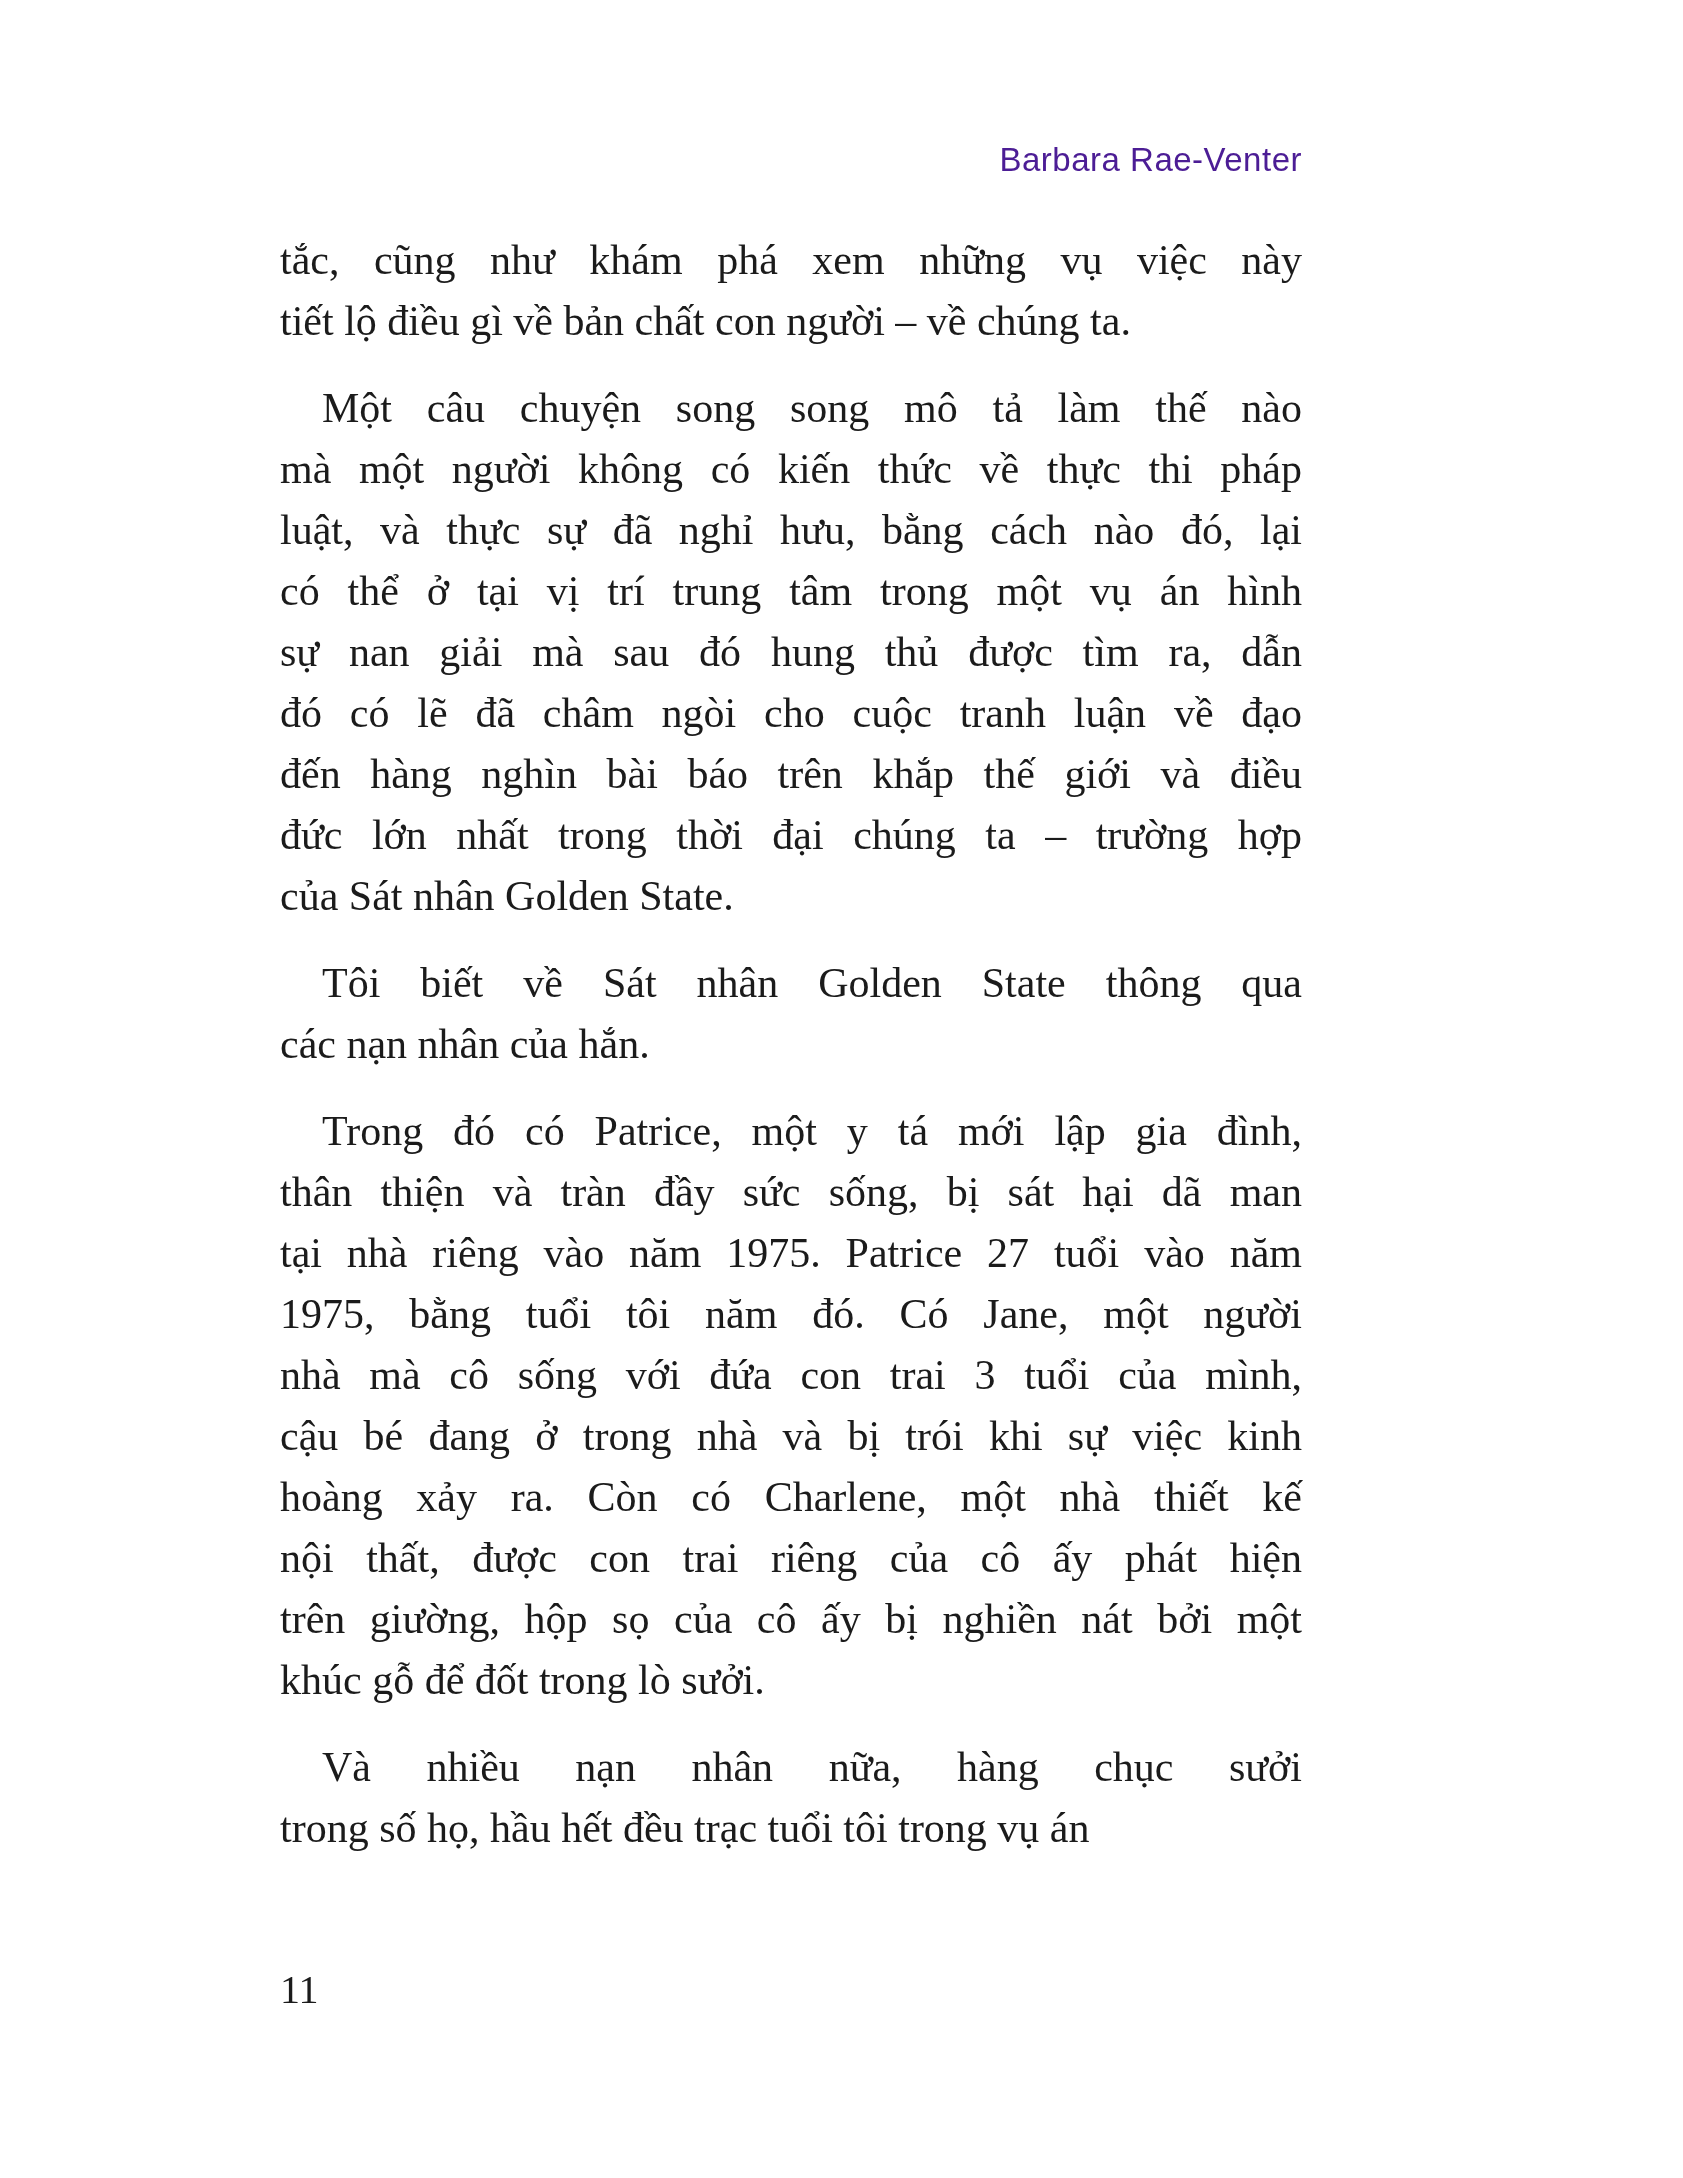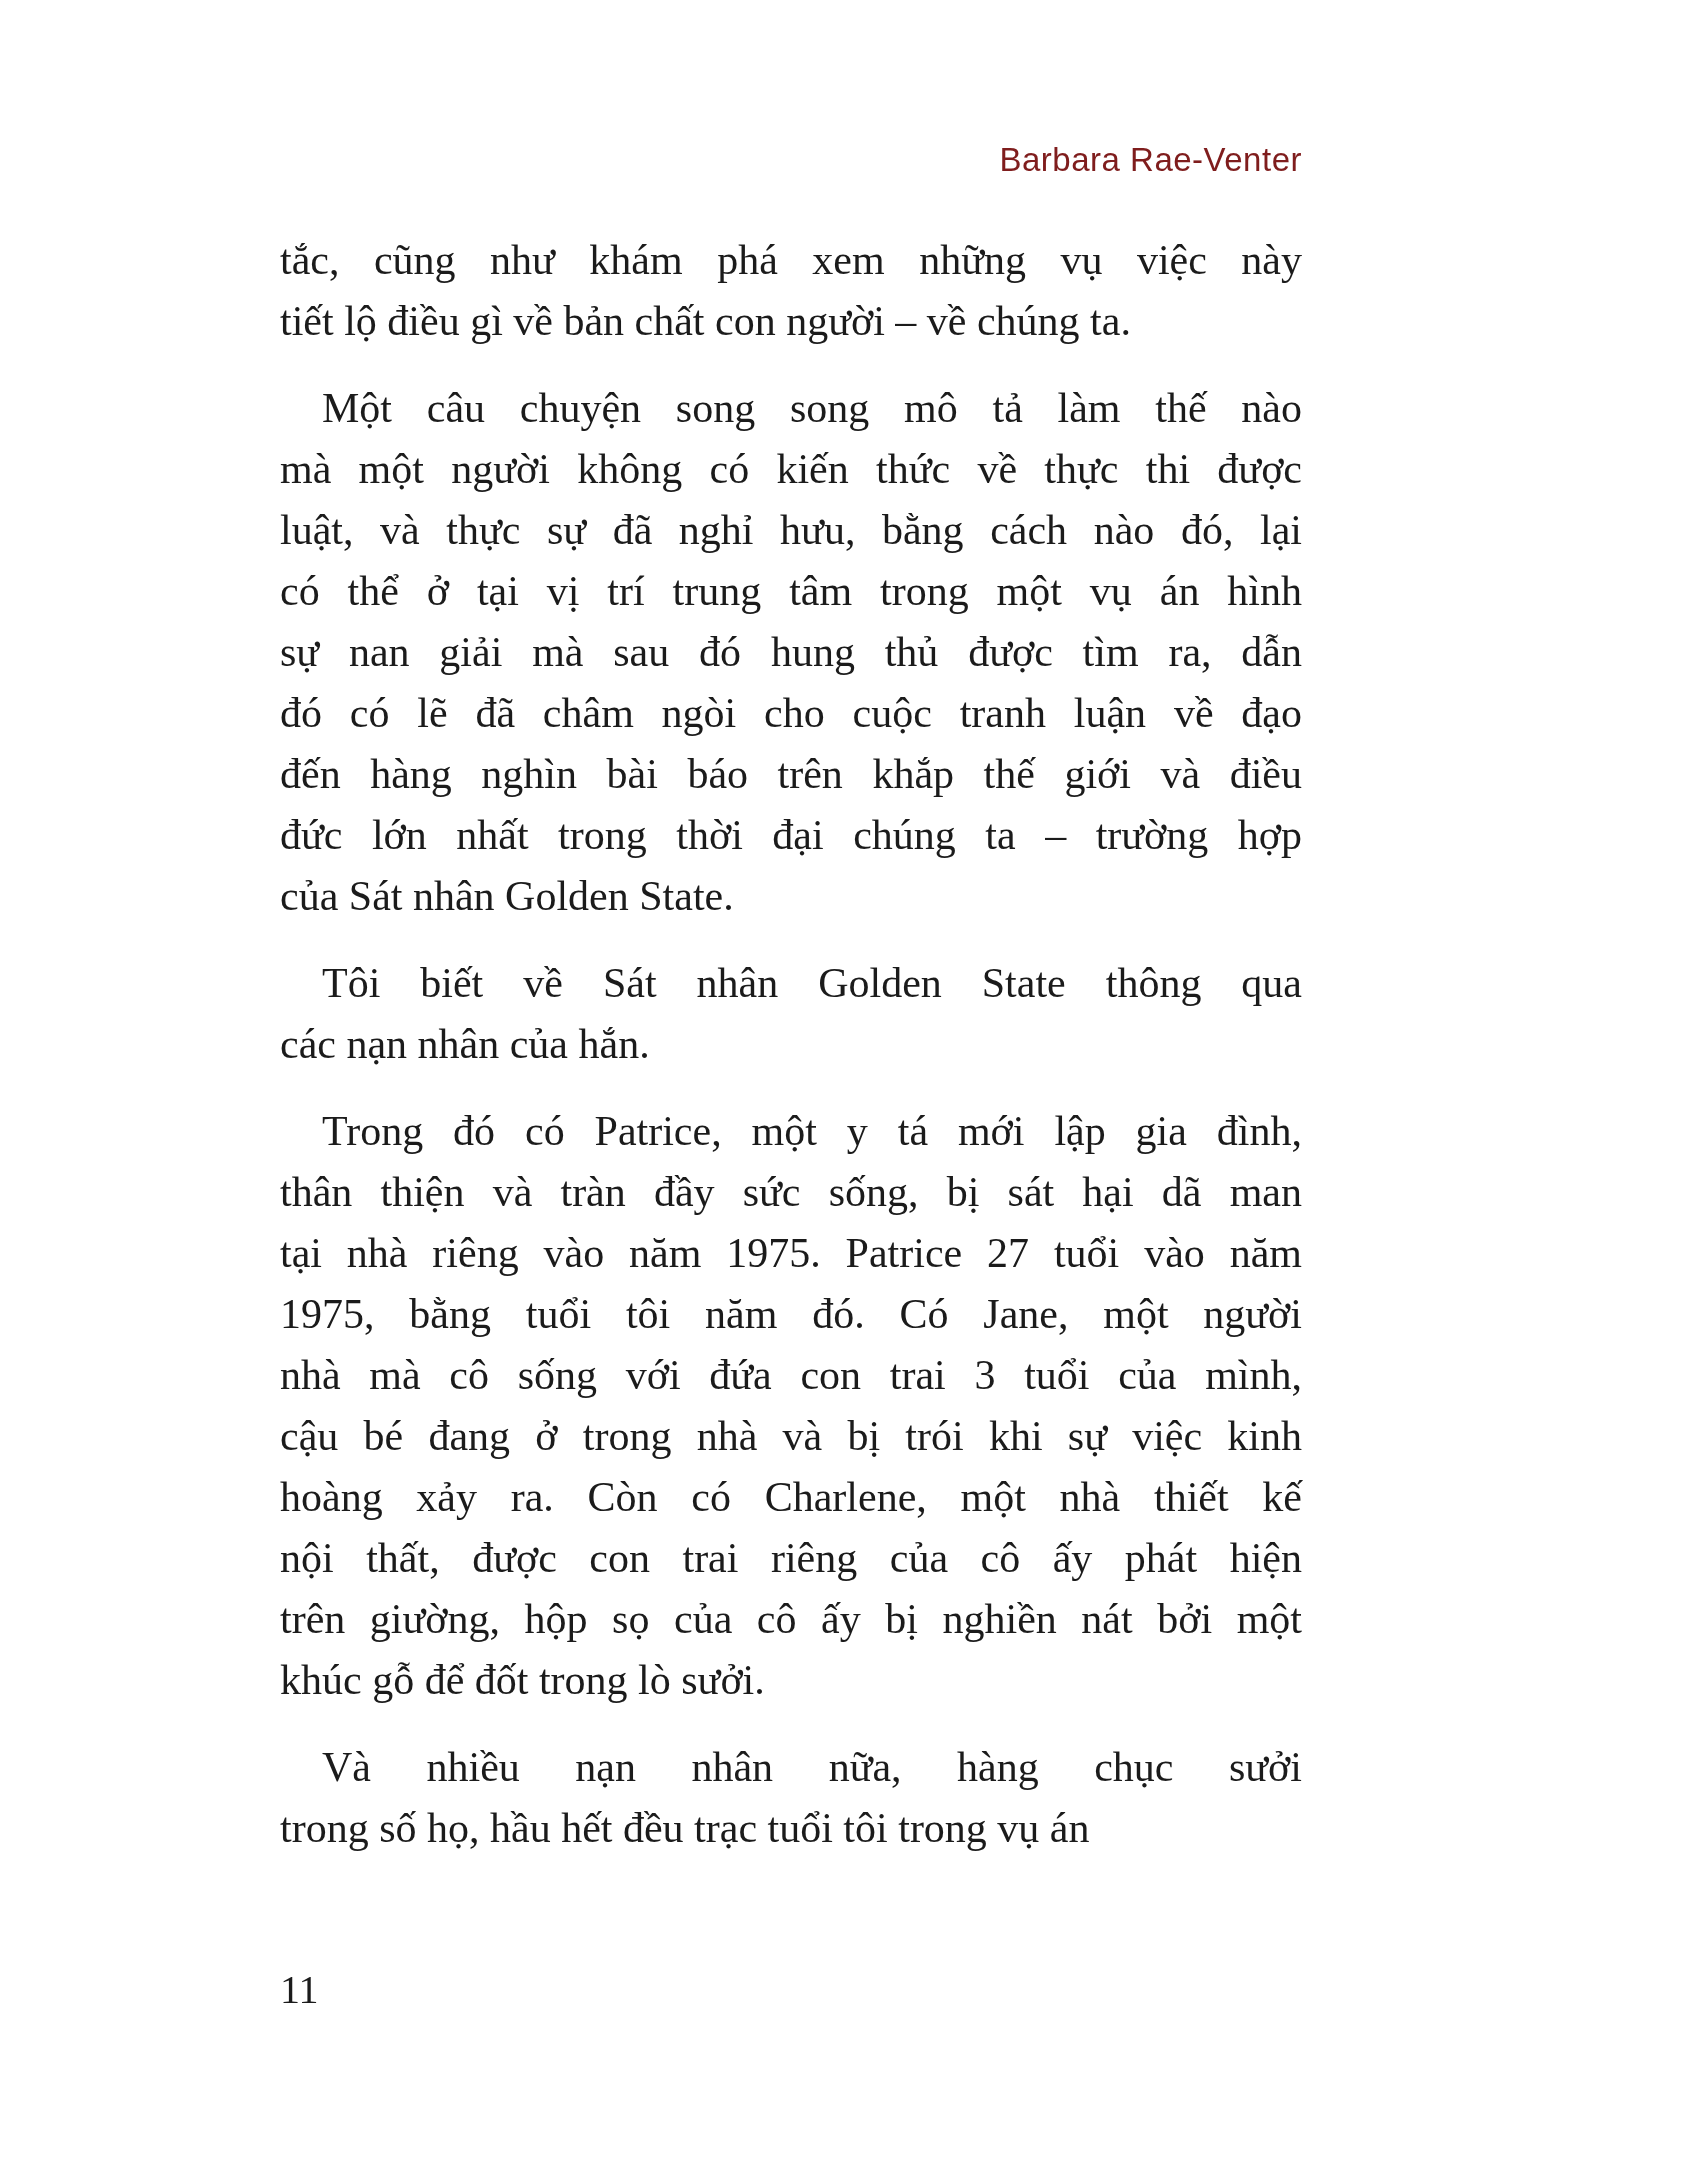--- a/index.html
+++ b/index.html
@@ -19,21 +19,21 @@
   }
   .running-header {
     position: absolute;
     top: 139px;
     left: 280px;
     width: 1022px;
     text-align: right;
     font-family: "Liberation Sans", "DejaVu Sans", sans-serif;
     font-size: 33px;
     line-height: 42px;
-    color: #7f1d1d;
+    color: #4c1d95;
     letter-spacing: 0.5px;
   }
   .page-body {
     position: absolute;
     top: 230px;
     left: 280px;
     width: 1022px;
   }
   .paragraph {
     margin: 0 0 26px 0;
@@ -74,21 +74,21 @@
 <div class="page">
   <div class="running-header">Barbara Rae-Venter</div>
 
   <div class="page-body" id="page-body">
       <div class="paragraph">
         <div class="line first">tắc, cũng như khám phá xem những vụ việc này</div>
         <div class="line last">tiết lộ điều gì về bản chất con người – về chúng ta.</div>
       </div>
       <div class="paragraph indent">
         <div class="line first">Một câu chuyện song song mô tả làm thế nào</div>
-        <div class="line">mà một người không có kiến thức về thực thi được</div>
+        <div class="line">mà một người không có kiến thức về thực thi pháp</div>
         <div class="line">luật, và thực sự đã nghỉ hưu, bằng cách nào đó, lại</div>
         <div class="line">có thể ở tại vị trí trung tâm trong một vụ án hình</div>
         <div class="line">sự nan giải mà sau đó hung thủ được tìm ra, dẫn</div>
         <div class="line">đó có lẽ đã châm ngòi cho cuộc tranh luận về đạo</div>
         <div class="line">đến hàng nghìn bài báo trên khắp thế giới và điều</div>
         <div class="line">đức lớn nhất trong thời đại chúng ta – trường hợp</div>
         <div class="line last">của Sát nhân Golden State.</div>
       </div>
       <div class="paragraph indent">
         <div class="line first">Tôi biết về Sát nhân Golden State thông qua</div>

